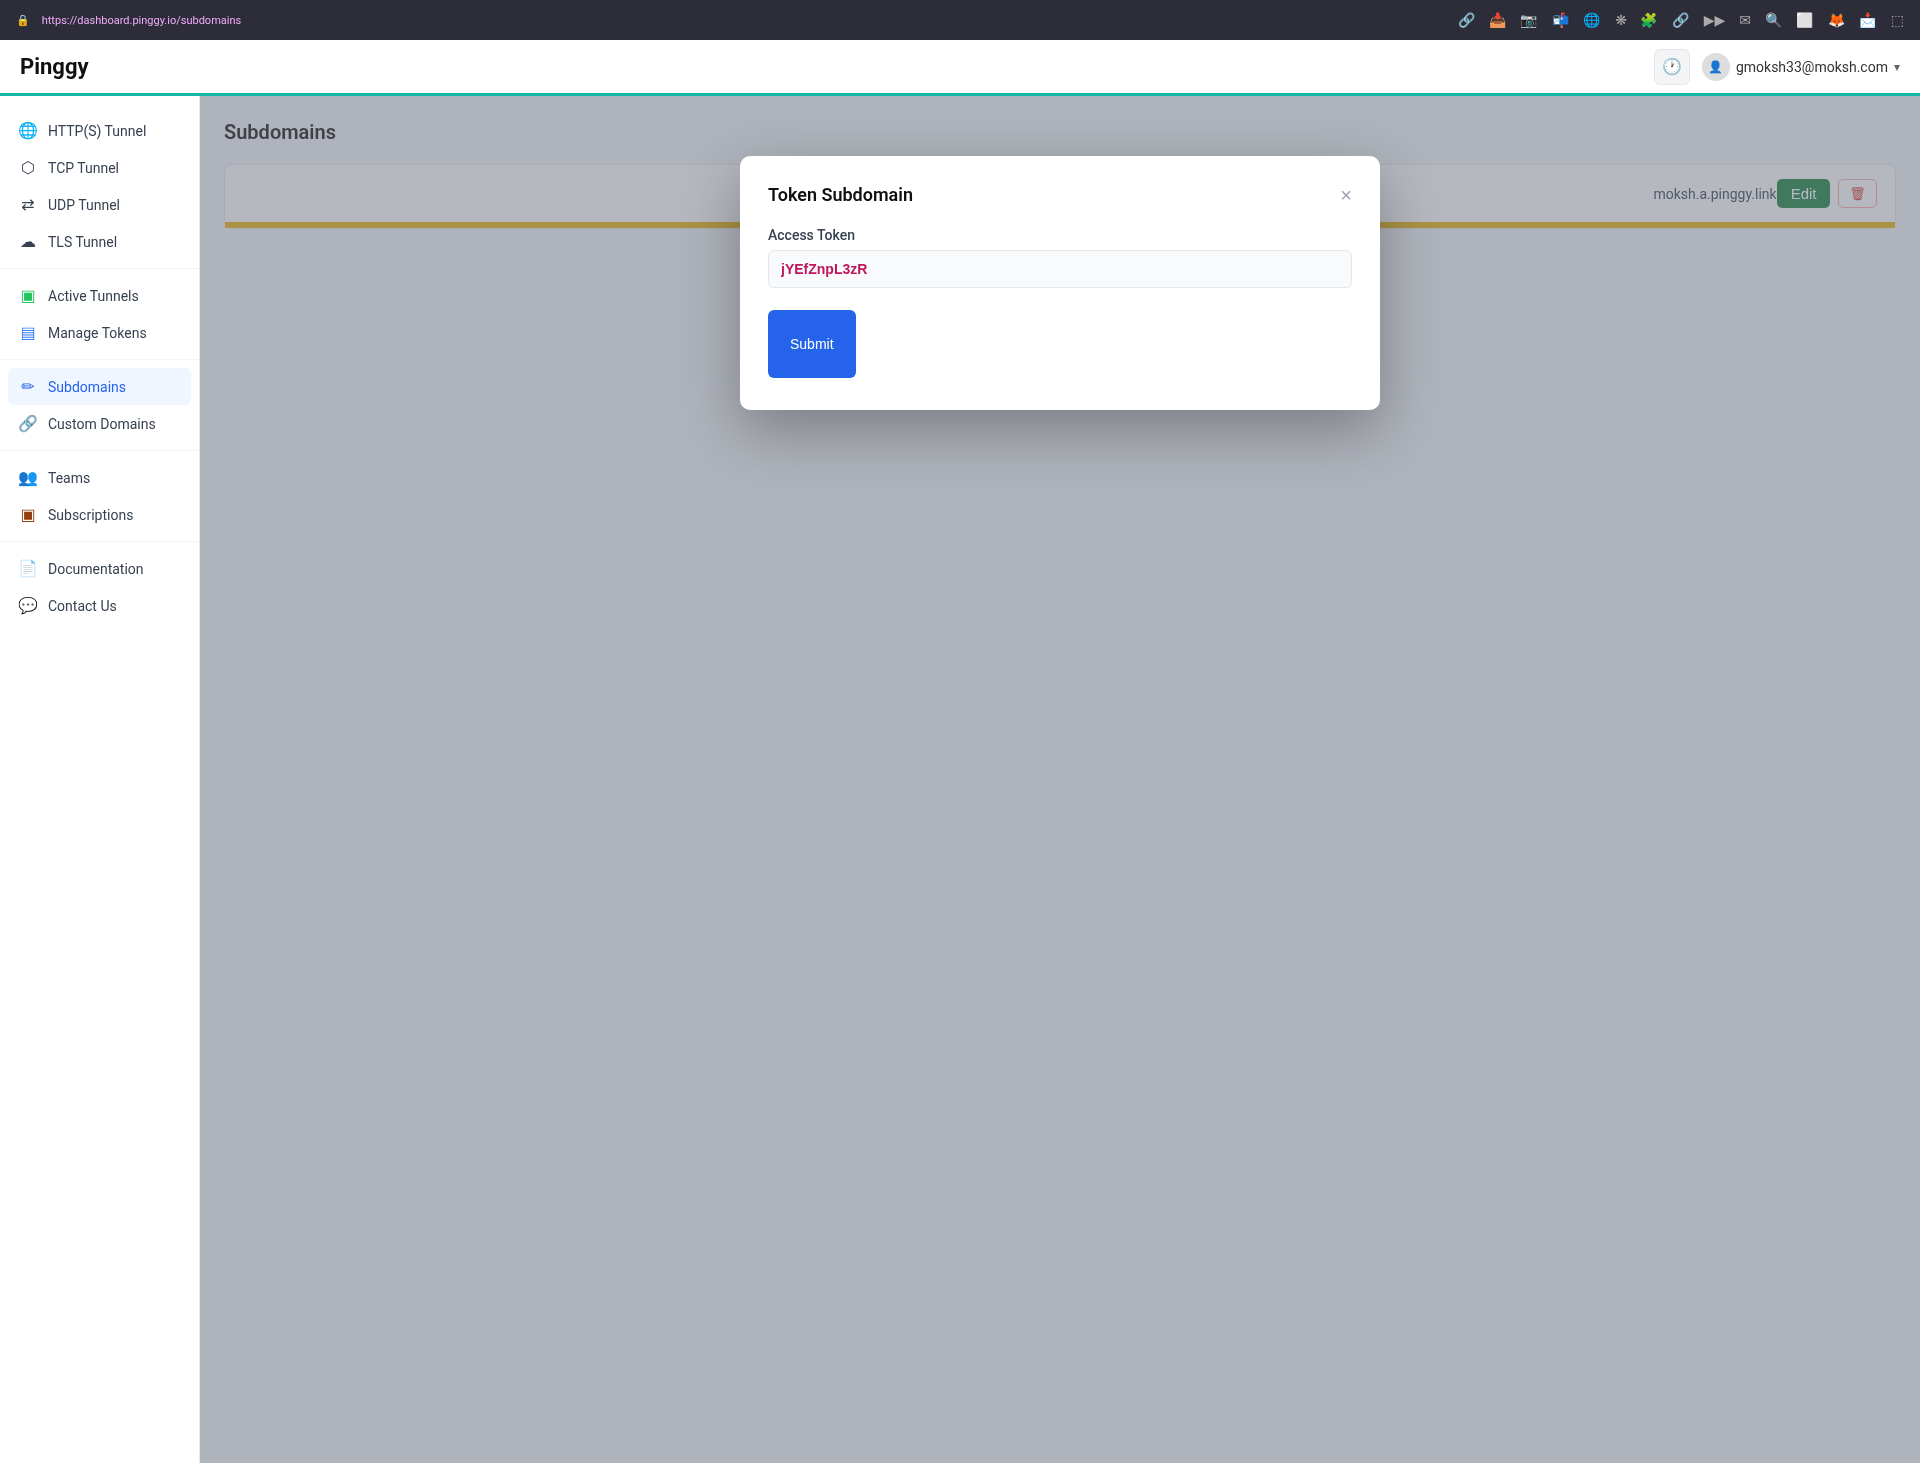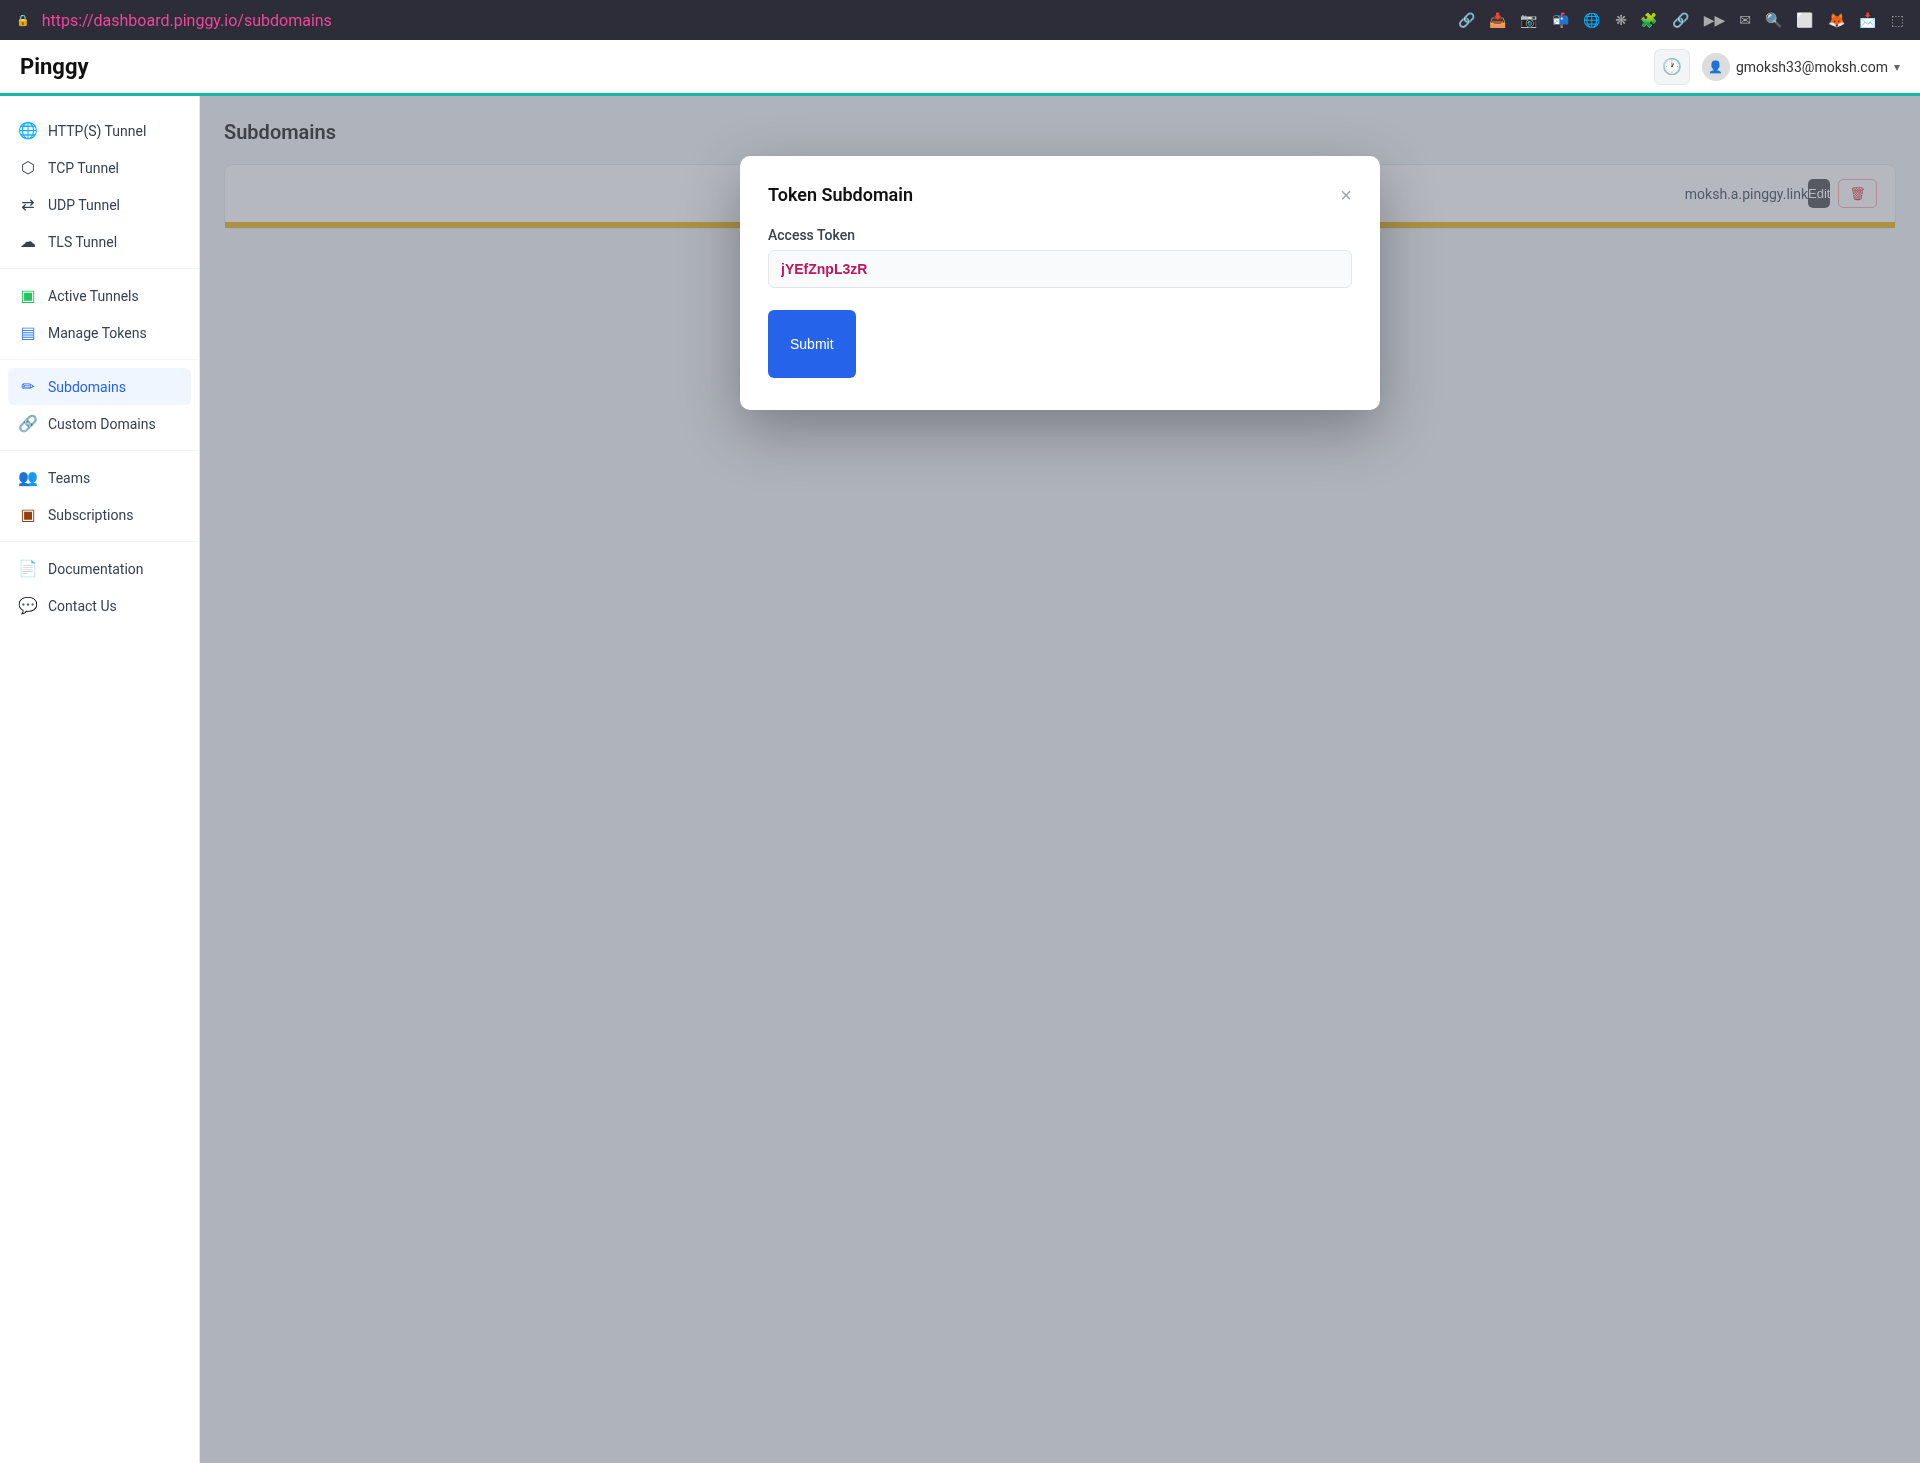--- a/index.html
+++ b/index.html
@@ -11,21 +11,21 @@
       color: #ccc;
       height: 40px;
       display: flex;
       align-items: center;
       padding: 0 16px;
       font-size: 12px;
       gap: 12px;
       flex-shrink: 0;
     }
     .browser-lock { color: #aaa; font-size: 11px; }
-    .browser-url { color: #ec4899; font-size: 16px; }
+    .browser-url { color: #f0abfc; font-size: 11px; }
     .browser-icons { margin-left: auto; display: flex; gap: 14px; color: #aaa; font-size: 14px; }
 
     
     .app { display: flex; flex-direction: column; flex: 1; overflow: hidden; }
 
     
     .app-header {
       background: white;
       border-bottom: 3px solid #14b8a6;
       height: 56px;
@@ -94,21 +94,21 @@
 
     
     .page-content {
       padding: 24px;
     }
     .page-header { display: flex; align-items: center; justify-content: space-between; margin-bottom: 20px; }
     .page-title { font-size: 20px; font-weight: 600; color: #111; }
     .table-area { background: white; border-radius: 8px; border: 1px solid #e5e7eb; }
     .table-row-item { display: flex; align-items: center; justify-content: flex-end; padding: 14px 18px; border-bottom: 6px solid #eab308; }
     .row-actions { display: flex; gap: 8px; }
-    .btn-edit { background: #404040; color: white; border: none; padding: 6px 0; border-radius: 5px; cursor: pointer; font-size: 13px; }
+    .btn-edit { background: #15803d; color: white; border: none; padding: 6px 14px; border-radius: 5px; cursor: pointer; font-size: 15px; }
     .btn-delete { background: white; color: #dc2626; border: 1px solid #fca5a5; padding: 6px 10px; border-radius: 5px; cursor: pointer; font-size: 13px; }
 
     
     .modal {
       background: white;
       border-radius: 10px;
       width: 640px;
       padding: 28px 28px 32px;
       box-shadow: 0 20px 60px rgba(0,0,0,0.3);
       position: relative;

